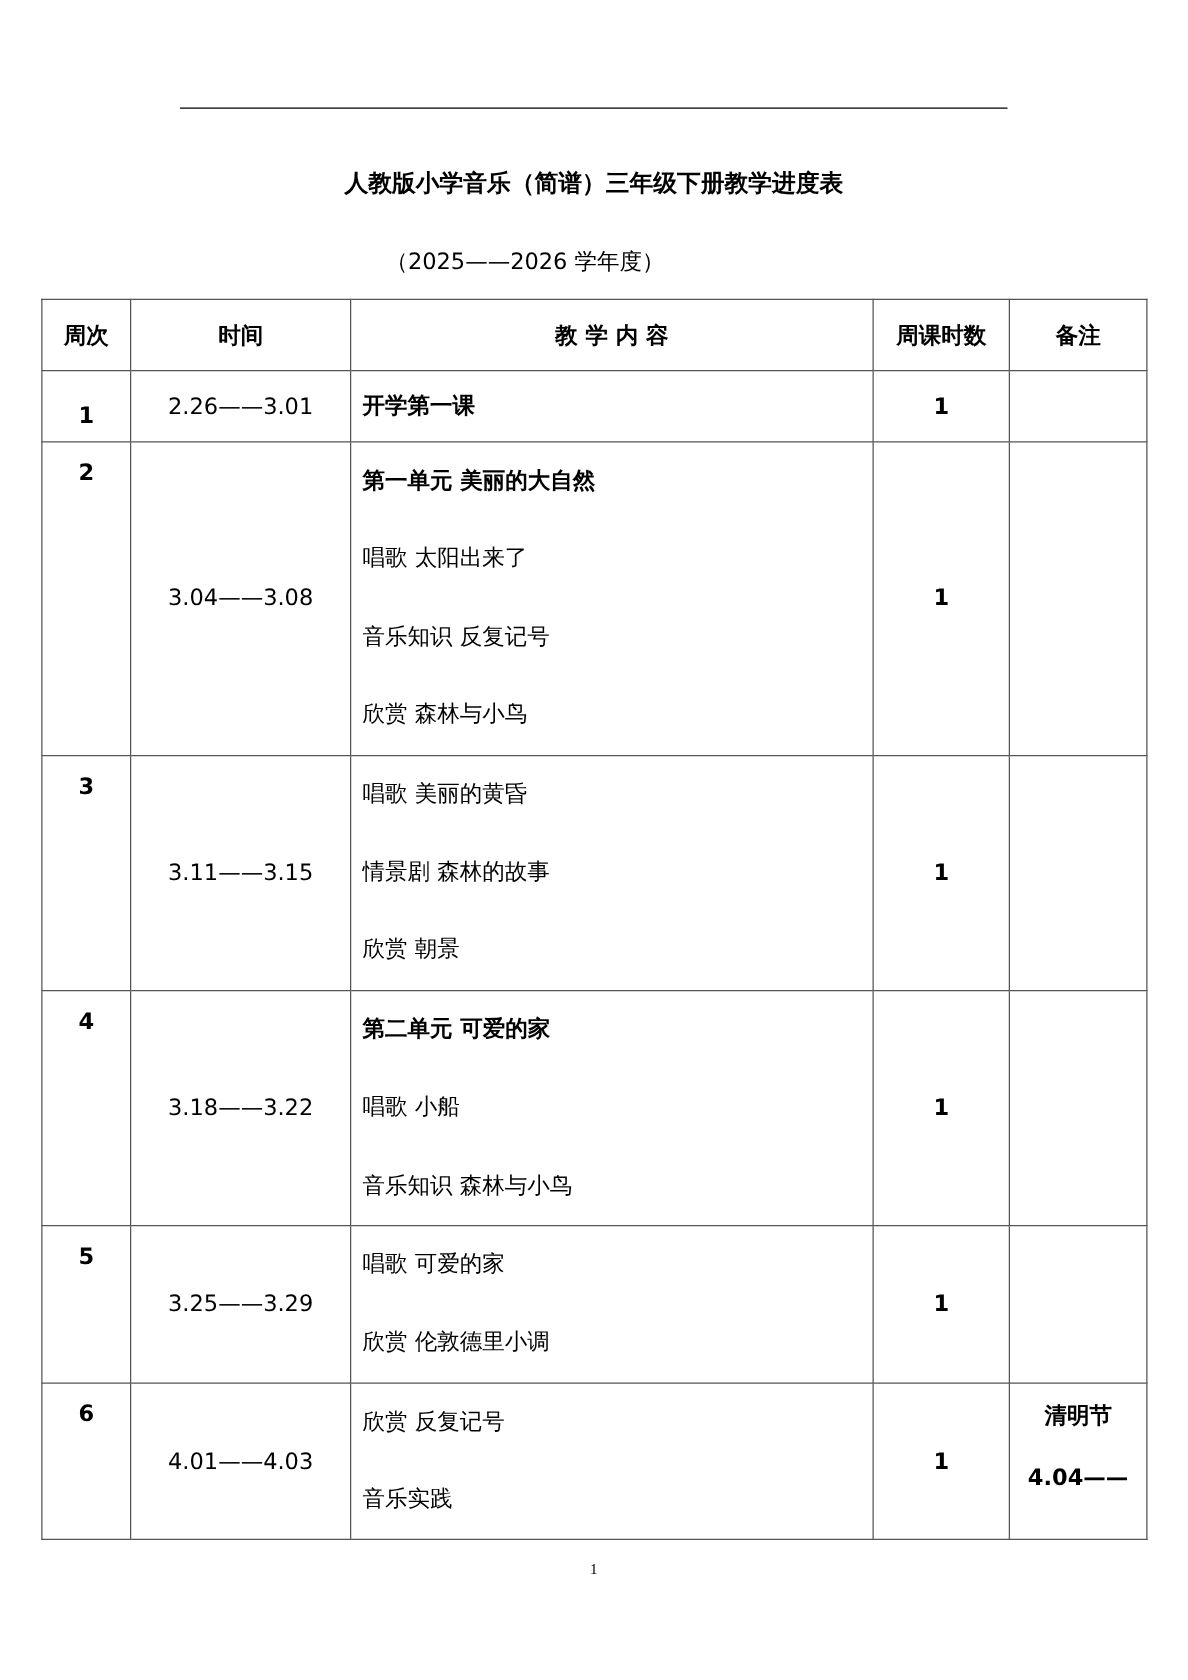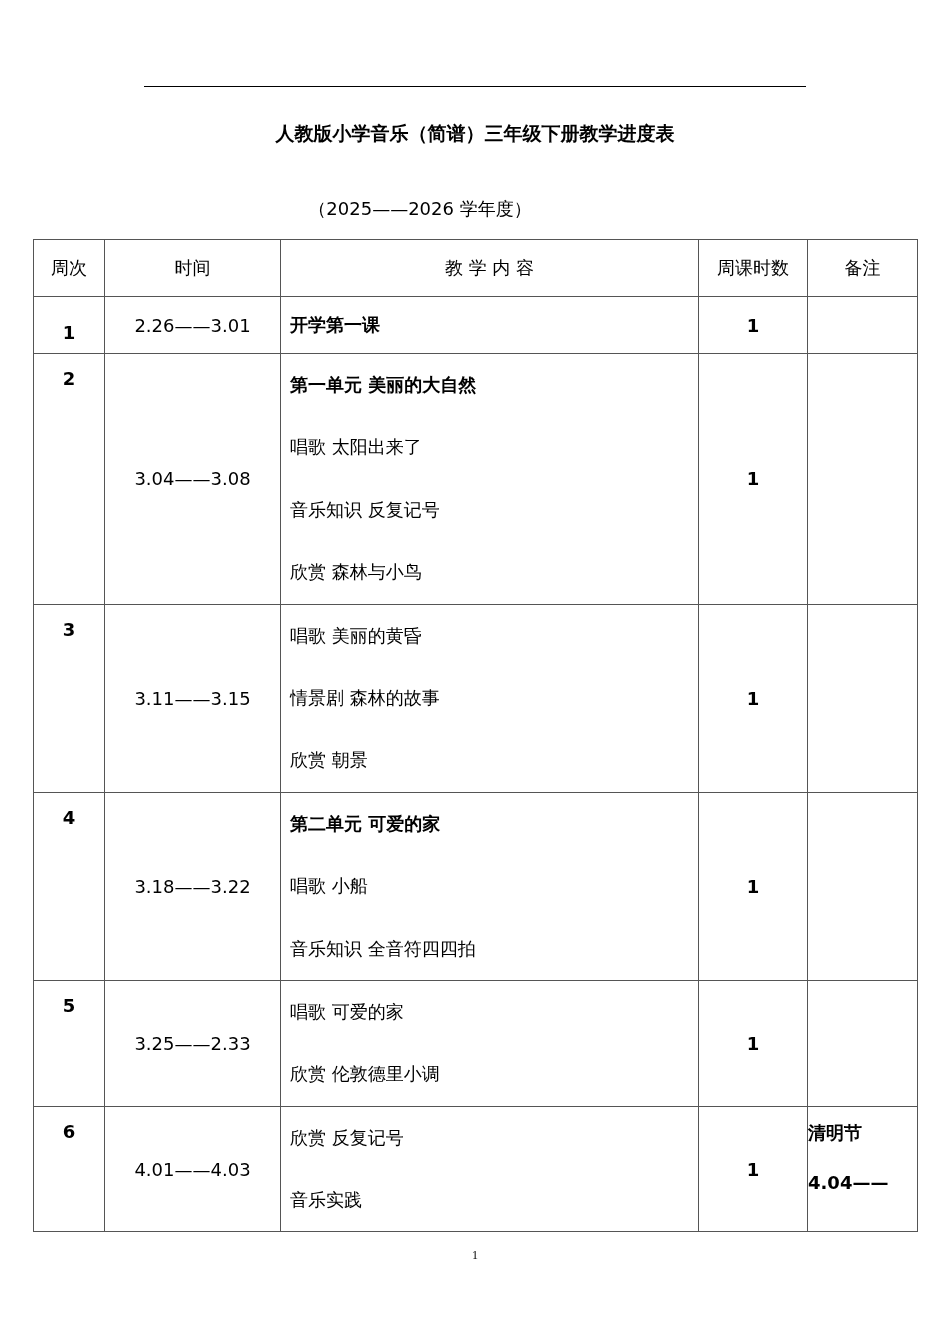--- a/index.html
+++ b/index.html
@@ -1,32 +1,32 @@
 <!DOCTYPE html>
 <html><head>
 <meta charset="utf-8">
 <style>
   html, body { margin: 0; padding: 0; background: #ffffff; }
   body { width: 950px; height: 1344px; position: relative; overflow: hidden;
          font-family: "DejaVu Sans", "Liberation Sans", sans-serif; color: #000; }
   .header-rule { position: absolute; left: 144px; top: 86px; width: 662px; height: 0;
                  border-top: 1.5px solid #000; }
-  .doc-title { position: absolute; left: 0; width: 950px; top: 121px; text-align: center;
+  .doc-title { position: absolute; left: 0; width: 950px; top: 134px; text-align: center;
                font-size: 19px; font-weight: bold; letter-spacing: 0px; }
   .doc-subtitle { position: absolute; left: 0; width: 840px; top: 197px; text-align: center;
                   font-size: 18px; }
   table.schedule { position: absolute; left: 33px; top: 239px; border-collapse: collapse;
                    table-layout: fixed; width: 884px; }
   table.schedule td, table.schedule th { border: 1px solid #555; padding: 0; font-size: 18px; }
-  th { font-weight: normal; height: 56px; text-align: center; vertical-align: middle; }
+  th { font-weight: bold; height: 56px; text-align: center; vertical-align: middle; }
   td.week { text-align: center; vertical-align: top; font-weight: bold; padding-top: 14px !important; }
   td.date { text-align: center; vertical-align: middle; }
   td.content { vertical-align: top; padding: 0 0 0 9px !important; }
   td.hours { text-align: center; vertical-align: middle; font-weight: bold; }
-  td.note { text-align: left; vertical-align: top; font-weight: bold; }
+  td.note { text-align: center; vertical-align: top; font-weight: bold; }
   .line { height: 62.4px; line-height: 62.4px; white-space: nowrap; }
   .line.bold { font-weight: bold; }
   .note-line { height: 50px; line-height: 50px; white-space: nowrap; }
   .note-line:first-child { margin-top: 1px; }
   .page-number { position: absolute; left: 0; width: 950px; top: 1248px; text-align: center;
                  font-size: 12px; font-family: "Liberation Serif", serif; }
 </style>
 </head>
 <body>
 
@@ -83,28 +83,28 @@
         </td>
         <td class="hours">1</td>
         <td class="note"></td>
       </tr>
       <tr style="height: 188px;">
         <td class="week">4</td>
         <td class="date">3.18——3.22</td>
         <td class="content">
           <div class="line bold">第二单元  可爱的家</div>
           <div class="line">唱歌  小船</div>
-          <div class="line">音乐知识  全音符四四拍</div>
+          <div class="line">音乐知识  森林与小鸟</div>
         </td>
         <td class="hours">1</td>
         <td class="note"></td>
       </tr>
       <tr style="height: 125px;">
         <td class="week">5</td>
-        <td class="date">3.25——2.33</td>
+        <td class="date">3.25——3.29</td>
         <td class="content">
           <div class="line">唱歌  可爱的家</div>
           <div class="line">欣赏  伦敦德里小调</div>
         </td>
         <td class="hours">1</td>
         <td class="note"></td>
       </tr>
       <tr style="height: 125px;">
         <td class="week">6</td>
         <td class="date">4.01——4.03</td>

